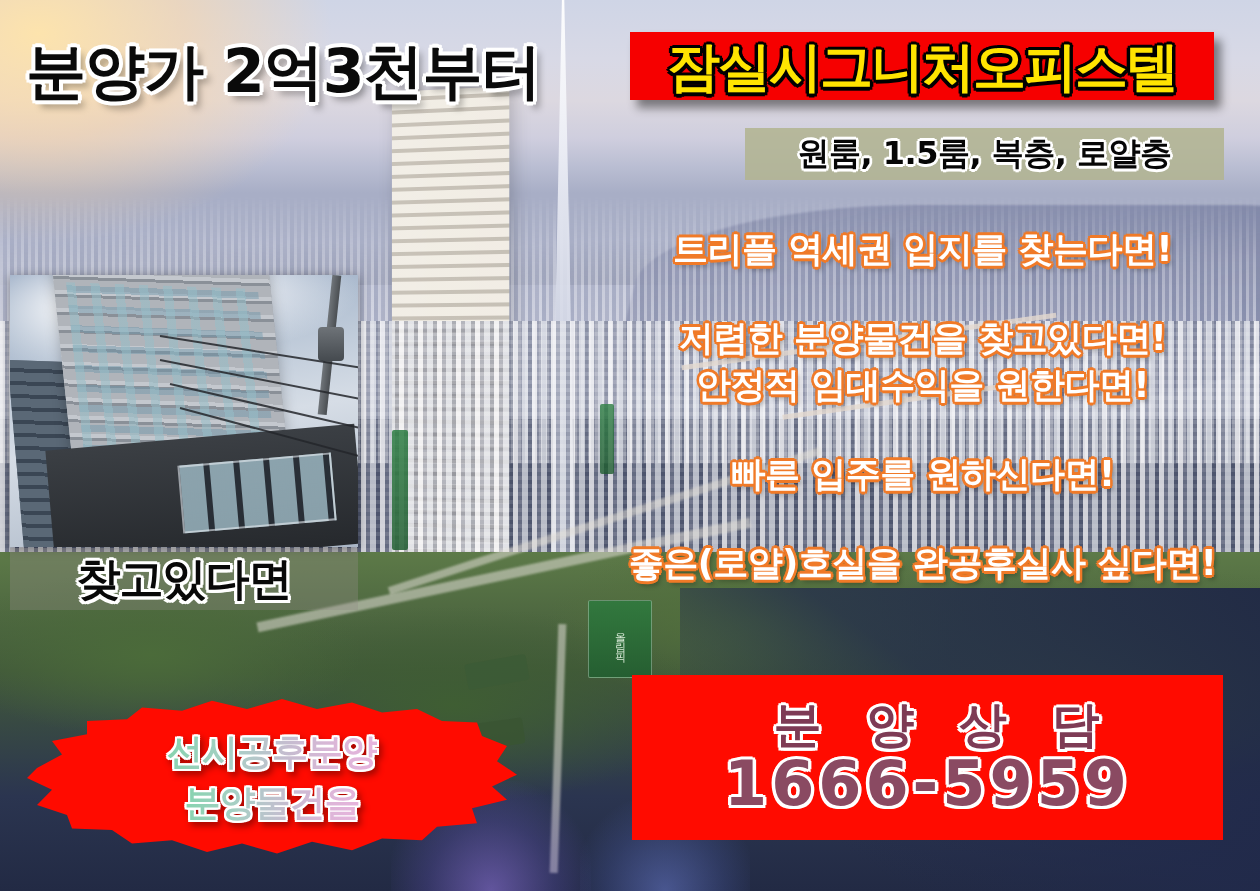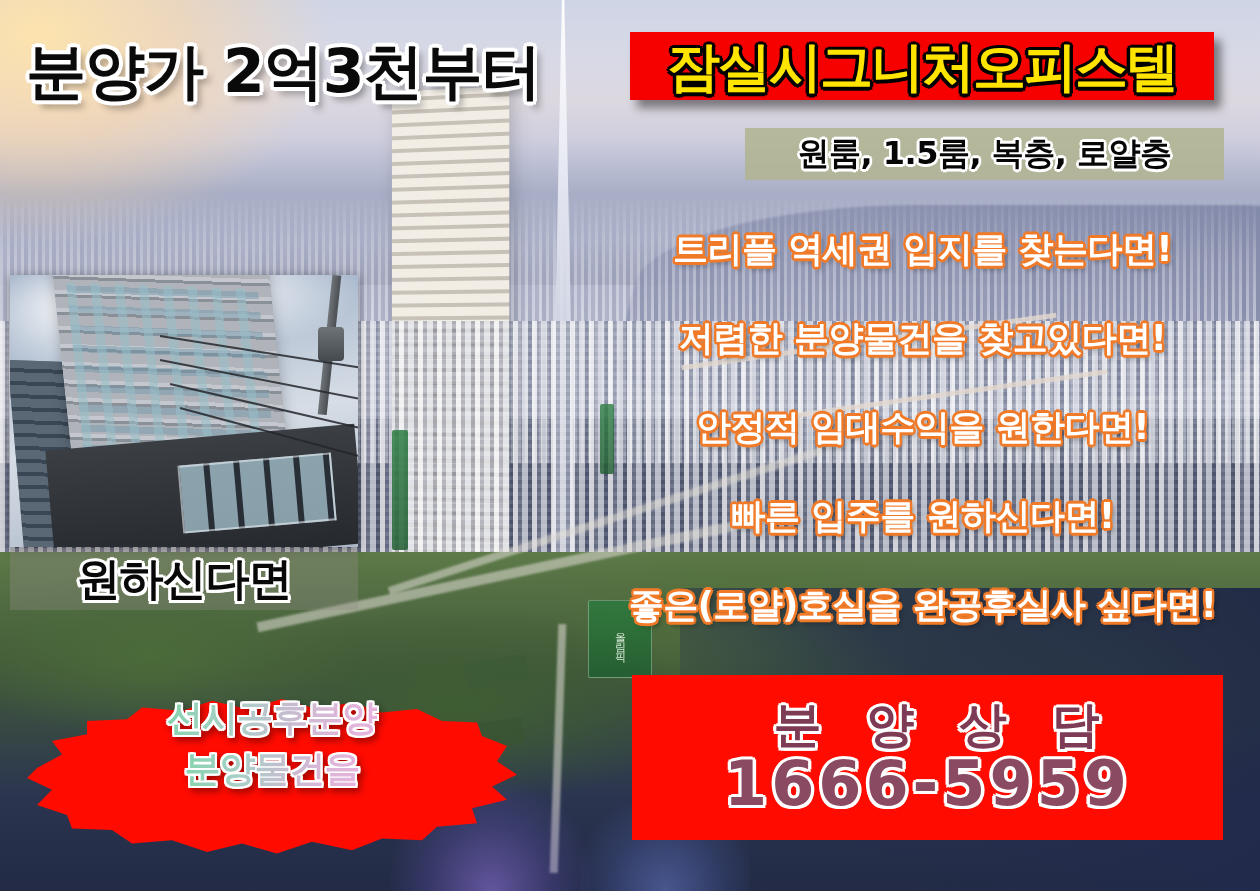--- a/index.html
+++ b/index.html
@@ -205,21 +205,21 @@
   .bullet {
     text-align: center; white-space: nowrap;
     font-size: 35px; font-weight: bold; color: #ffffff;
     letter-spacing: -0.5px;
     text-shadow:
       -2px -2px 0 #f07a28, 2px -2px 0 #f07a28, -2px 2px 0 #f07a28, 2px 2px 0 #f07a28,
       -2.6px 0 0 #f07a28, 2.6px 0 0 #f07a28, 0 -2.6px 0 #f07a28, 0 2.6px 0 #f07a28,
       3px 4px 5px rgba(0,0,0,.35);
   }
   .bullet.b1 { margin-bottom: 42px; }
-  .bullet.b2 { margin-bottom: 42px; }
+  .bullet.b2 { }
   .bullet.b3 { margin-bottom: 42px; }
   .bullet.b4 { margin-bottom: 42px; }
 
   
   #inset-photo {
     position: absolute; left: 10px; top: 275px; width: 348px; height: 272px;
     overflow: hidden;
     box-shadow: 0 2px 10px rgba(0,0,0,.4);
     background: #8e96a4;
   }
@@ -320,21 +320,21 @@
       32% 10%, 38% 4%, 45% 9%, 52% 3%, 59% 9%, 66% 5%, 72% 11%,
       79% 9%, 84% 16%, 91% 17%, 92% 25%, 97% 31%, 95% 40%, 99% 48%,
       94% 55%, 97% 63%, 90% 68%, 91% 77%, 83% 79%, 80% 87%, 72% 86%,
       66% 93%, 58% 88%, 51% 95%, 44% 89%, 37% 94%, 30% 87%, 22% 89%,
       18% 81%, 10% 80%, 9% 72%, 3% 66%, 6% 57%, 1% 50%
     );
     filter: drop-shadow(0 3px 6px rgba(0,0,0,.35));
   }
   #gear-text {
     position: absolute; inset: 0;
-    display: flex; flex-direction: column; align-items: center; 
+    display: flex; flex-direction: column; align-items: center; justify-content: center;
     gap: 2px;
   }
   .gear-line {
     font-size: 36px; font-weight: bold; white-space: nowrap; letter-spacing: -1px;
     background: linear-gradient(95deg, #86d3ae 0%, #a9cfc6 32%, #c6bcd0 58%, #dcb6d8 80%, #e7b3dd 100%);
     -webkit-background-clip: text; background-clip: text;
     color: transparent; -webkit-text-fill-color: transparent;
     filter:
       drop-shadow(2px 0 0 #fff) drop-shadow(-2px 0 0 #fff)
       drop-shadow(0 2px 0 #fff) drop-shadow(0 -2px 0 #fff)
@@ -428,21 +428,21 @@
     <div class="ph ph-base-win"></div>
     <div class="ph ph-pole"></div>
     <div class="ph ph-transformer"></div>
     <div class="ph ph-wire" style="left:150px;top:60px;width:210px;transform:rotate(9deg);"></div>
     <div class="ph ph-wire" style="left:150px;top:84px;width:210px;transform:rotate(11deg);"></div>
     <div class="ph ph-wire" style="left:160px;top:108px;width:200px;transform:rotate(13deg);"></div>
     <div class="ph ph-wire" style="left:170px;top:132px;width:190px;transform:rotate(15deg);"></div>
   </div>
 
   <div id="inset-caption">
-    <span id="inset-caption-text" class="ko">원하신다면</span>
+    <span id="inset-caption-text" class="ko">찾고있다면</span>
   </div>
 
   <div id="gear-badge">
     <div class="gear-shape"></div>
     <div id="gear-text">
       <div class="gear-line ko">선시공후분양</div>
       <div class="gear-line ko">분양물건을</div>
     </div>
   </div>
 

